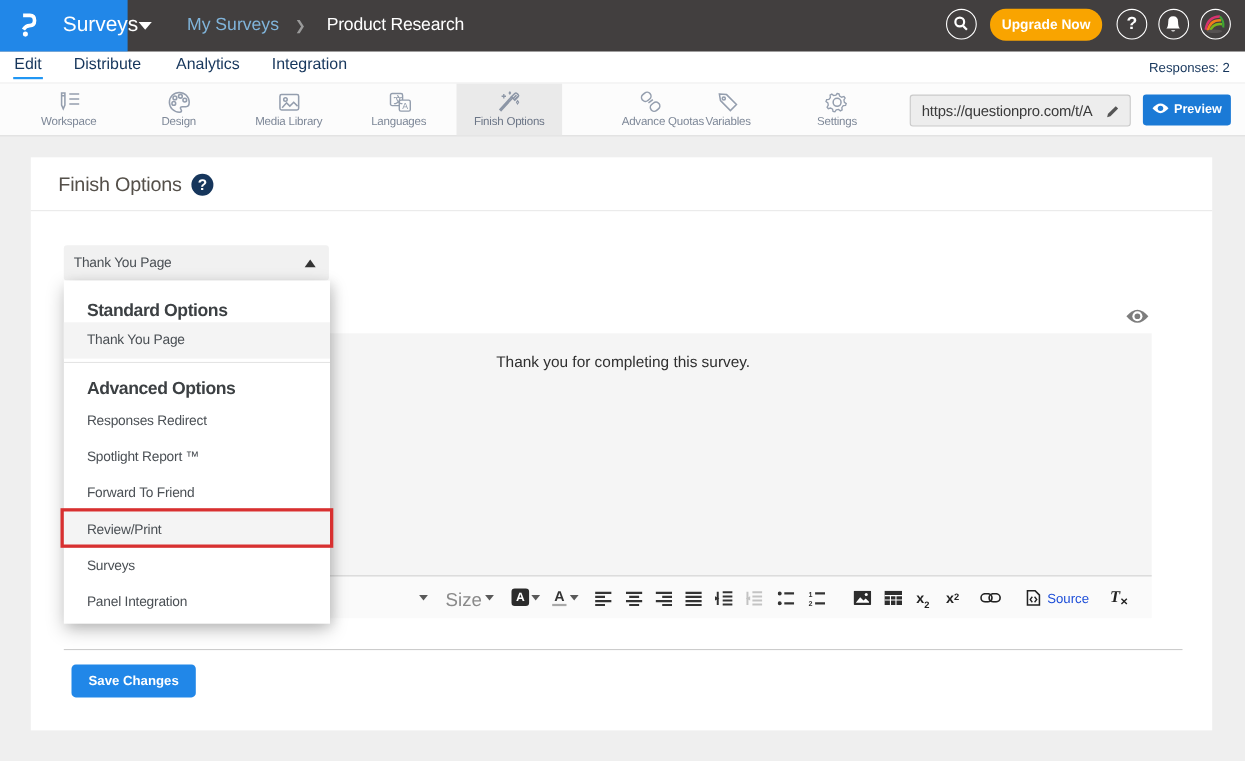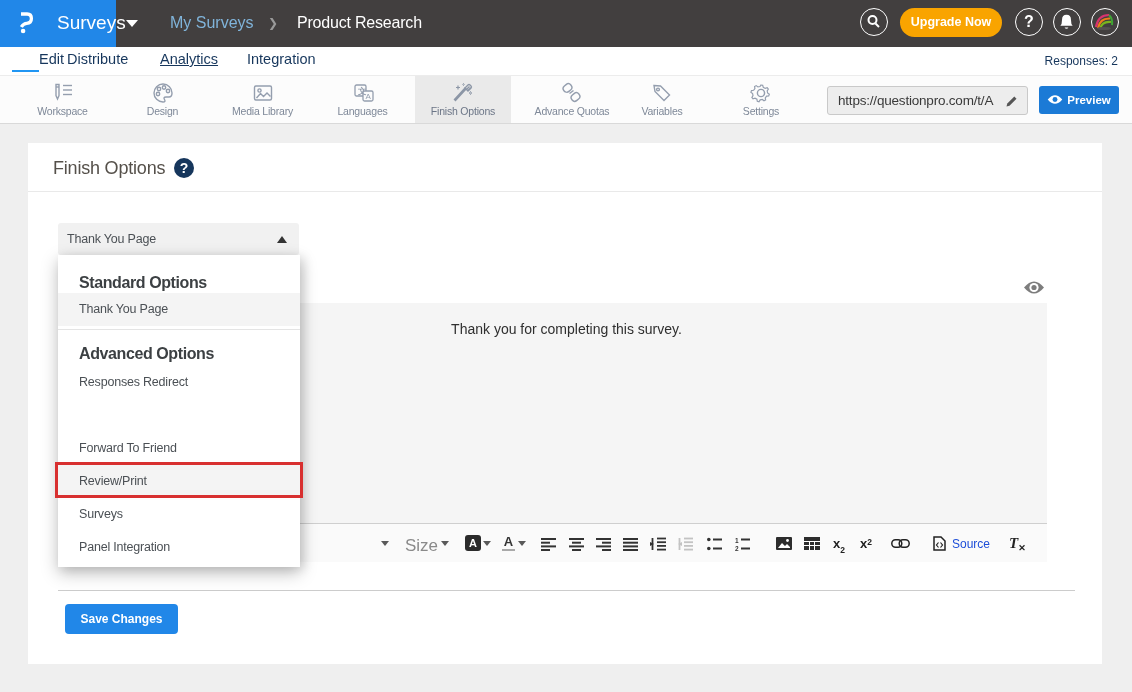--- a/index.html
+++ b/index.html
@@ -93,24 +93,24 @@
         <path d="M4,18 Q6,6 17,6" fill="none" stroke="#d9336f" stroke-width="2.2"></path>
         <path d="M6,19 Q8,9 18,9.5" fill="none" stroke="#ef7d1a" stroke-width="2.2"></path>
         <path d="M8,20 Q10,12 19,13" fill="none" stroke="#7ab51d" stroke-width="2.2"></path>
         <path d="M17,6 Q21,10 20,16" fill="none" stroke="#3fa535" stroke-width="2"></path>
         <ellipse cx="12" cy="19.5" rx="7" ry="1.6" fill="#555151"></ellipse>
       </svg>
     </div>
   </div>
 
   <div id="tabs">
-    <div class="tab" style="left:13px;margin-left:26px;">Edit</div>
+    <div class="tab" style="left:13px;">Edit</div>
     <div class="abs" style="left:12px; top:23px; width:27px; height:2px; background:#2196f3;"></div>
     <div class="tab" style="left:67px;">Distribute</div>
-    <div class="tab" style="left:160px;text-decoration:underline;">Analytics</div>
+    <div class="tab" style="left:160px;">Analytics</div>
     <div class="tab" style="left:247px;">Integration</div>
     <div id="resp">Responses: 2</div>
   </div>
 
   <div id="ribbon">
     <div class="rcell" style="left:15px; width:95px;">
       <svg width="24" height="24" viewBox="0 0 24 24" fill="none" stroke="#949eae" stroke-width="1.4">
         <path d="M5,3.5 h3 v11 l-1.5,3.5 l-1.5,-3.5 z"></path>
           <line x1="5" y1="6" x2="8" y2="6"></line>
         <line x1="12" y1="4.5" x2="21" y2="4.5"></line>
@@ -151,21 +151,21 @@
         <path d="M4.5,19.5 l-1,-1 L14,7 l1,1 z"></path>
         <path d="M14,7 l3,-3 q1,-1 2,0 l1,1 q1,1 0,2 l-3,3 z"></path>
         <line x1="15.5" y1="8.5" x2="18.5" y2="5.5"></line>
           <line x1="16.8" y1="9.8" x2="19.8" y2="6.8"></line>
         <path d="M7,4.5 v4 M5,6.5 h4" stroke-width="1.2"></path>
         <path d="M19.5,10.5 l1,1.5 l-1,1.5 l-1,-1.5 z" stroke-width="1"></path>
         <path d="M12.5,2.5 l0.7,1 l-0.7,1 l-0.7,-1 z" stroke-width="1"></path>
       </svg>
       <div class="lbl" style="color:#6c7687;">Finish Options</div>
     </div>
-    <div class="rcell" style="left:524px; width:96px;">
+    <div class="rcell" style="left:544px; width:96px;text-align:right;">
       <svg width="24" height="24" viewBox="0 0 24 24" fill="none" stroke="#949eae" stroke-width="1.4">
         <rect x="3" y="3.5" width="9" height="7" rx="3.4" transform="rotate(-40 7.5 7)"></rect>
         <rect x="11" y="12.5" width="9" height="7" rx="3.4" transform="rotate(-40 15.5 16)"></rect>
         <line x1="9.5" y1="12.5" x2="13.5" y2="9.5"></line>
       </svg>
       <div class="lbl">Advance Quotas</div>
     </div>
     <div class="rcell" style="left:614px; width:96px;">
       <svg width="24" height="24" viewBox="0 0 24 24" fill="none" stroke="#949eae" stroke-width="1.4">
         <path d="M4,4.5 l6.5,0.5 l9,9 l-5.5,5.5 l-9,-9 z"></path>
@@ -317,20 +317,21 @@
     <div id="seltext">Thank You Page</div>
     <div id="selcaret"></div>
   </div>
   <div id="ddpanel">
 
     <div class="ddh" style="top:19px;">Standard Options</div>
     <div class="ddi" style="top:38px; background:#f4f4f4;">Thank You Page</div>
     <div id="dddiv"></div>
     <div class="ddh" style="top:90px;">Advanced Options</div>
     <div class="ddi" style="top:111px;">Responses Redirect</div>
+    <div class="ddi" style="top:144px;">Spotlight Report ™</div>
     <div class="ddi" style="top:177px;">Forward To Friend</div>
     <div class="ddi" style="top:210px; background:#f4f4f4;">Review/Print</div>
     <div class="ddi" style="top:243px;">Surveys</div>
     <div class="ddi" style="top:276px;">Panel Integration</div>
     <div id="redbox"></div>
   </div>
 
 </div>
 
 </body></html>

